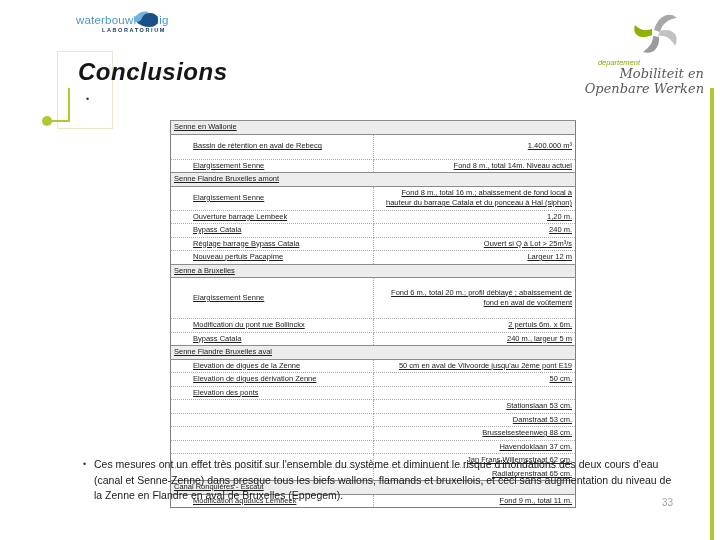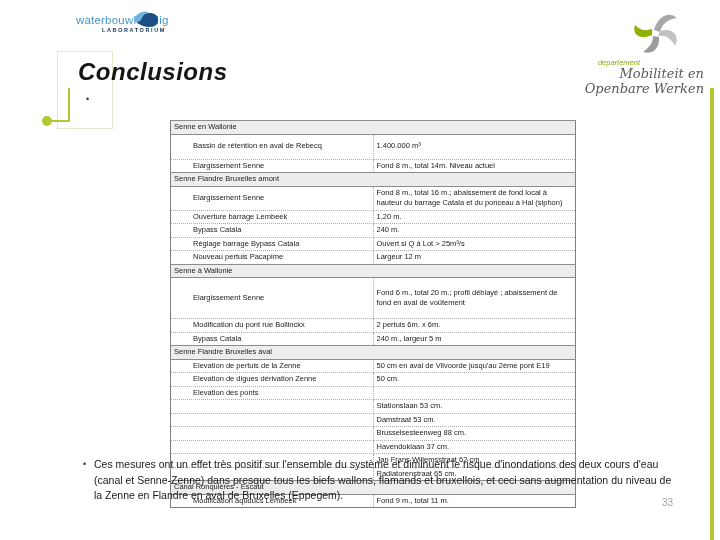--- a/index.html
+++ b/index.html
@@ -24,27 +24,27 @@
   .bullet-block{position:absolute;display:flex;font-size:10.5px;line-height:15.5px;color:#1a1a1a;}
   #bullet1{left:86px;top:92px;width:560px;}
   #bullet2{left:83px;top:457px;width:592px;}
   .bullet-marker{width:11px;flex:0 0 11px;font-size:9px;line-height:15.5px;color:#333;}
   
   #accent-elbow-v{position:absolute;left:68px;top:88px;width:2px;height:34px;background:var(--accent);}
   #accent-elbow-h{position:absolute;left:51px;top:120px;width:19px;height:2px;background:var(--accent);}
   #accent-dot{position:absolute;left:42px;top:116px;width:10px;height:10px;border-radius:50%;background:var(--accent);}
   #accent-bar{position:absolute;right:6px;top:88px;width:4px;height:452px;background:var(--accent);}
   
-  #table-wrap{position:absolute;left:170px;top:120px;width:449px;}
+  #table-wrap{position:absolute;left:170px;top:120px;width:449px;text-decoration:underline;}
   table{border-collapse:collapse;width:406px;table-layout:fixed;font-size:7.5px;line-height:10.5px;color:#222;}
   table{border:1px solid #7f7f7f;}
   td{border:1px dotted #adadad;padding:1px 3px;vertical-align:middle;height:10px;overflow:hidden;}
   tr.section td{background:var(--section-bg);border-top:1px solid #8c8c8c;border-bottom:1px solid #8c8c8c;padding-left:3px;}
   td.c1{width:41%;padding-left:22px;text-align:left;}
-  td.c2{text-align:left;}
+  td.c2{text-align:right;}
   tr:nth-child(2) td{height:22px;}
   tr:nth-child(11) td{height:38px;}
   
   #page-number{position:absolute;right:47px;top:497px;font-size:10px;color:#a3a3a3;}
 </style>
 </head>
 <body>
 
 <div id="slide">
 
@@ -115,39 +115,39 @@
           </tr>
           <tr>
             <td class="c1">Réglage barrage Bypass Catala</td>
             <td class="c2">Ouvert si Q à Lot &gt; 25m³/s</td>
           </tr>
           <tr>
             <td class="c1">Nouveau pertuis Pacapime</td>
             <td class="c2">Largeur 12 m</td>
           </tr>
           <tr class="section">
-            <td colspan="2">Senne à Wallonie</td>
+            <td colspan="2">Senne à Bruxelles</td>
           </tr>
           <tr>
             <td class="c1">Elargissement Senne</td>
             <td class="c2">Fond 6 m., total  20 m.; profil déblayé ; abaissement de fond en aval de voûtement</td>
           </tr>
           <tr>
             <td class="c1">Modification du pont rue Bollinckx</td>
             <td class="c2">2 pertuis 6m. x 6m.</td>
           </tr>
           <tr>
             <td class="c1">Bypass Catala</td>
             <td class="c2">240 m., largeur 5 m</td>
           </tr>
           <tr class="section">
             <td colspan="2">Senne Flandre Bruxelles  aval</td>
           </tr>
           <tr>
-            <td class="c1">Elevation de pertuis de la Zenne</td>
+            <td class="c1">Elevation de digues de la Zenne</td>
             <td class="c2">50 cm  en aval de Vilvoorde jusqu'au 2ème pont  E19</td>
           </tr>
           <tr>
             <td class="c1">Elevation de digues dérivation Zenne</td>
             <td class="c2">50 cm.</td>
           </tr>
           <tr>
             <td class="c1">Elevation des ponts</td>
             <td class="c2"></td>
           </tr>

